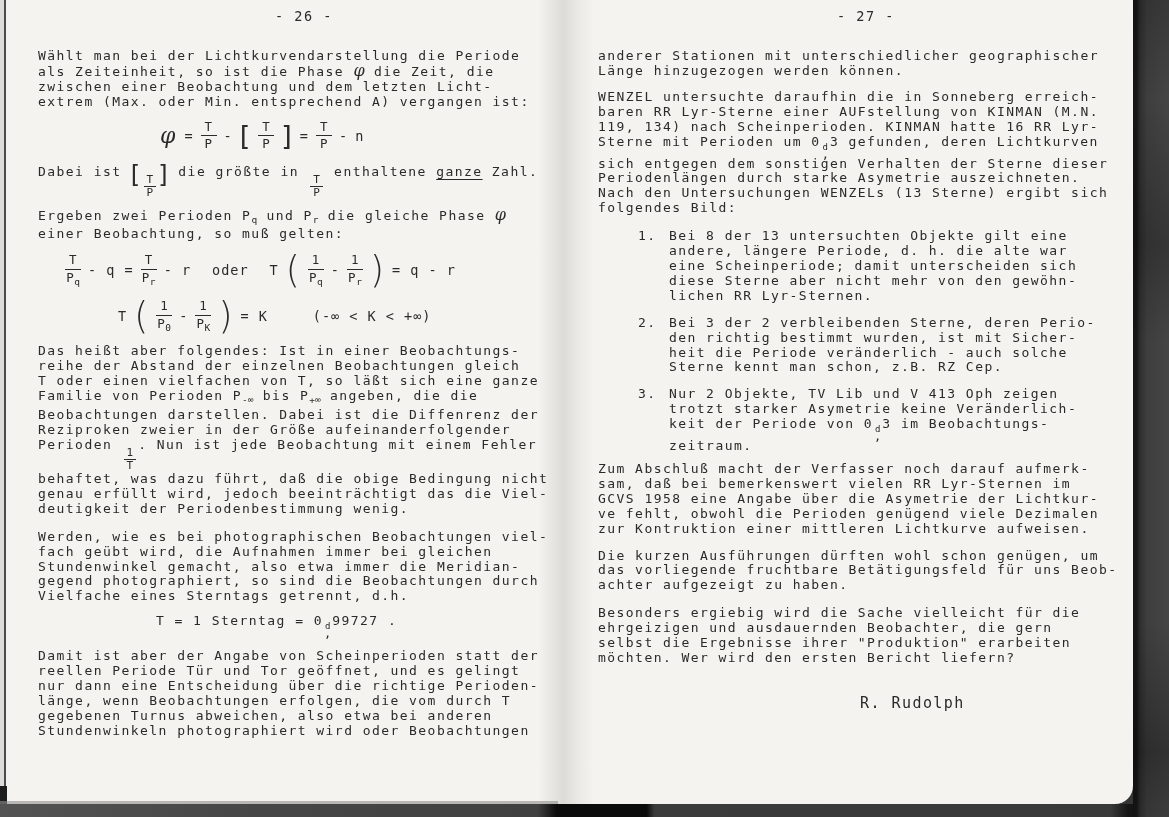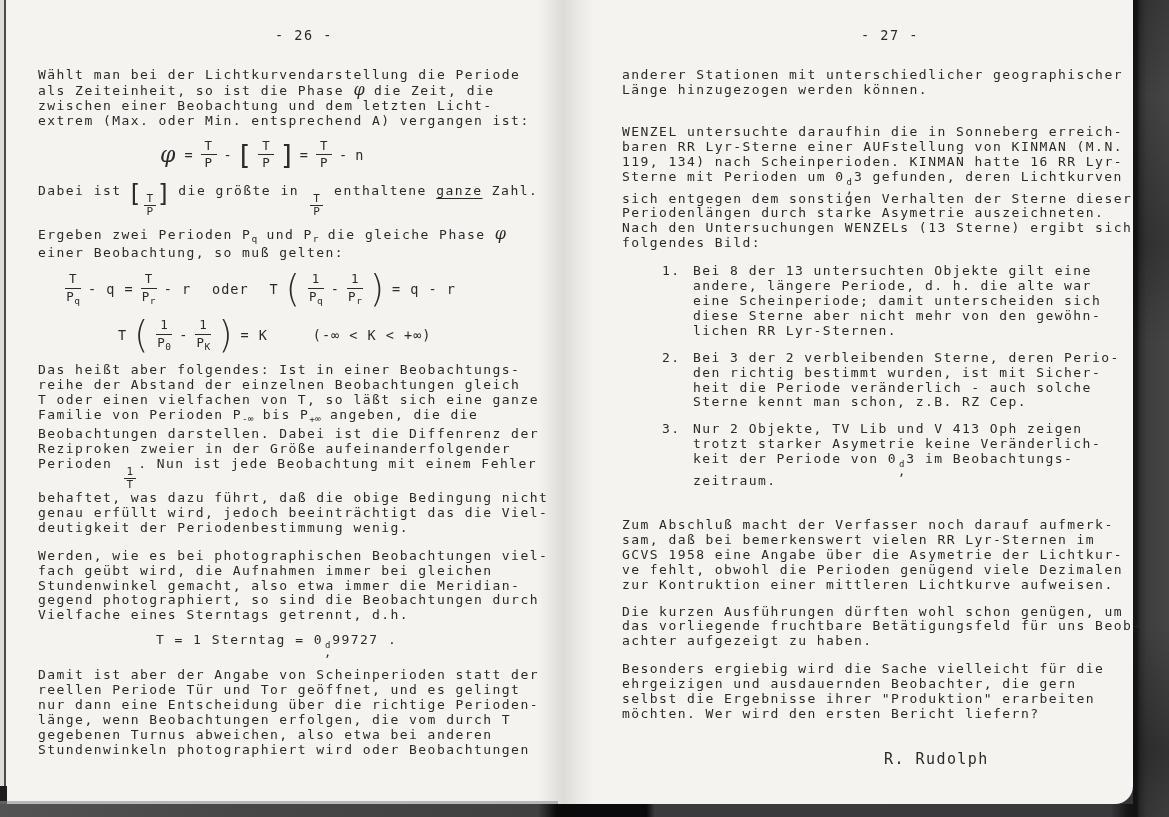--- a/index.html
+++ b/index.html
@@ -15,22 +15,22 @@
   .bottom-gray-line{position:absolute;left:0;top:801px;width:558px;height:3px;background:#8f8f8f;opacity:.6;}
   .bottom-strip{position:absolute;left:0;top:804px;width:1169px;height:13px;
          background:linear-gradient(90deg,#535353 0%,#474747 20%,#404040 46%,#0b0b0b 47.6%,#0b0b0b 55.3%,#3b3b3b 56%,#393939 95%,#151515 96.5%,#161616 100%);}
   .right-strip{position:absolute;left:1133px;top:0;width:36px;height:817px;
          background:linear-gradient(90deg,#151515 0,#181818 4px,#2f2f2f 7px,#3e3e3e 14px,#454545 100%);}
   .right-strip::after{content:"";position:absolute;inset:0;
          background:linear-gradient(180deg,rgba(0,0,0,.18) 0%,rgba(0,0,0,0) 12%,rgba(0,0,0,.22) 30%,rgba(0,0,0,0) 42%,rgba(0,0,0,0) 76%,rgba(0,0,0,.28) 92%,rgba(0,0,0,.12) 100%);}
 
   .page{position:absolute;top:0;}
   .page-left{left:38px;width:532px;}
-  .page-right{left:622px;width:536px;}
-  .pagenum{text-align:center;font-size:13.5px;letter-spacing:1.5px;padding-top:8px;height:15px;margin-top:19px;}
+  .page-right{left:598px;width:536px;}
+  .pagenum{text-align:center;font-size:13.5px;letter-spacing:1.5px;padding-top:8px;height:15px;}
   .para{white-space:pre-line;font-size:13px;line-height:14.9px;letter-spacing:1.45px;margin:0;}
   sub{font-size:9.5px;letter-spacing:0;vertical-align:-3px;}
   .phi-in{font-family:"DejaVu Serif","Liberation Serif",serif;font-style:italic;font-size:16px;letter-spacing:0;}
   .phi-big{font-family:"DejaVu Serif","Liberation Serif",serif;font-style:italic;font-size:22px;letter-spacing:0;margin-right:2px;}
   .ul{text-decoration:underline;text-underline-offset:2.5px;}
 
   .formula{display:flex;align-items:center;column-gap:7px;font-size:13.5px;letter-spacing:1px;}
   .frac{display:inline-flex;flex-direction:column;align-items:center;font-size:12.5px;line-height:1.15;letter-spacing:.5px;}
   .frac .fnum{border-bottom:1.4px solid #2b2b2b;padding:0 4px 1px;}
   .frac .fden{padding-top:1px;}
@@ -178,21 +178,21 @@
 gegebenen Turnus abweichen, also etwa bei anderen
 Stundenwinkeln photographiert wird oder Beobachtungen</div>
   </div>
 
   <div class="page page-right">
     <div class="pagenum">- 27 -</div>
 
     <div class="para" style="margin-top:26px;">anderer Stationen mit unterschiedlicher geographischer
 Länge hinzugezogen werden können.</div>
 
-    <div class="para" style="margin-top:27px;"><span>WENZEL untersuchte daraufhin die in Sonneberg erreich-
+    <div class="para" style="margin-top:11px;"><span>WENZEL untersuchte daraufhin die in Sonneberg erreich-
 baren RR Lyr-Sterne einer AUFstellung von KINMAN (M.N.
 119, 134) nach Scheinperioden. KINMAN hatte 16 RR Lyr-
 Sterne mit Perioden um 0</span><span class="ds"><span class="dsup">d</span><span class="dsub">,</span></span><span>3 gefunden, deren Lichtkurven
 sich entgegen dem sonstigen Verhalten der Sterne dieser
 Periodenlängen durch starke Asymetrie auszeichneten.
 Nach den Untersuchungen WENZELs (13 Sterne) ergibt sich
 folgendes Bild:</span></div>
 
     <div class="li" style="margin-top:13px;">
       <span class="lnum">1.</span>
@@ -210,21 +210,21 @@
 Sterne kennt man schon, z.B. RZ Cep.</span>
     </div>
     <div class="li" style="margin-top:12px;">
       <span class="lnum">3.</span>
       <span class="ltext"><span>Nur 2 Objekte, TV Lib und V 413 Oph zeigen
 trotzt starker Asymetrie keine Veränderlich-
 keit der Periode von 0</span><span class="ds"><span class="dsup">d</span><span class="dsub">,</span></span><span>3 im Beobachtungs-
 zeitraum.</span></span>
     </div>
 
-    <div class="para" style="margin-top:29px;">Zum Abschluß macht der Verfasser noch darauf aufmerk-
+    <div class="para" style="margin-top:8px;">Zum Abschluß macht der Verfasser noch darauf aufmerk-
 sam, daß bei bemerkenswert vielen RR Lyr-Sternen im
 GCVS 1958 eine Angabe über die Asymetrie der Lichtkur-
 ve fehlt, obwohl die Perioden genügend viele Dezimalen
 zur Kontruktion einer mittleren Lichtkurve aufweisen.</div>
     <div class="para" style="margin-top:12px;">Die kurzen Ausführungen dürften wohl schon genügen, um
 das vorliegende fruchtbare Betätigungsfeld für uns Beob-
 achter aufgezeigt zu haben.</div>
     <div class="para" style="margin-top:13px;">Besonders ergiebig wird die Sache vielleicht für die
 ehrgeizigen und ausdauernden Beobachter, die gern
 selbst die Ergebnisse ihrer "Produktion" erarbeiten

